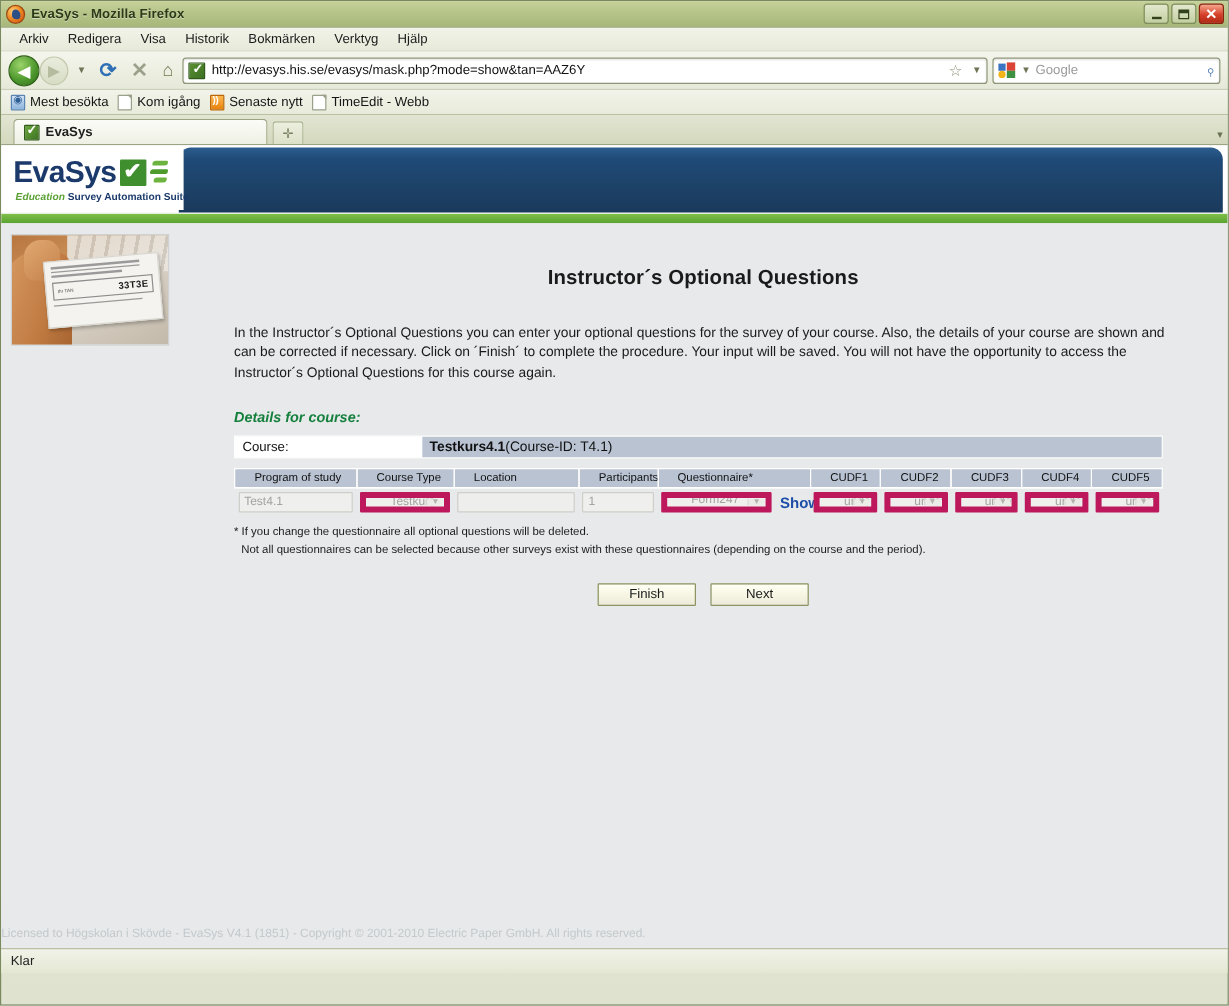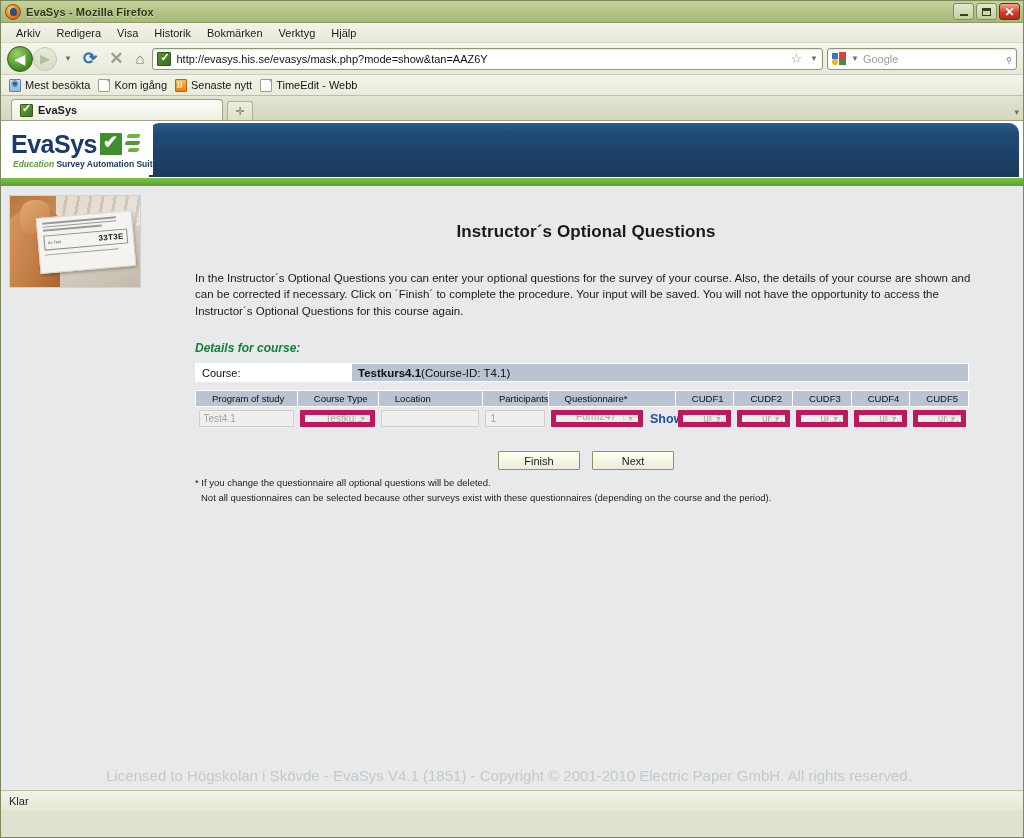--- a/index.html
+++ b/index.html
@@ -386,22 +386,22 @@
     width: 82px; height: 19px;
     background: linear-gradient(180deg,#fffff4 0%, #f6f5e2 55%, #eceada 100%);
     border: 1px solid #8d9460;
     font-size: 11px; color: #1a1a1a;
     display: flex; align-items: center; justify-content: center;
     border-radius: 1px; cursor: pointer;
   }
 
   #pagefooter {
     position: absolute; left: 0; right: 6px; bottom: 6px;
-    text-align: center;
-    font-size: 15px; color: #c3c9cd;
+    text-align: left;
+    font-size: 10px; color: #c3c9cd;
   }
 
   
   #statusbar {
     height: 21px;
     background: linear-gradient(180deg,#f2f3e9 0%, #e3e7d2 100%);
     border-top: 1px solid #b9bfa2;
     display: flex; align-items: center; padding-left: 8px;
     font-size: 11px; color: #222;
   }
@@ -634,30 +634,30 @@
               <td>
                 <div class="sel">
                   <span>undefined</span>
                   <span class="arrow">▼</span>
                 </div>
               </td>
             </tr>
           </tbody>
         </table>
 
+        <div id="footnote">
+          <div>* If you change the questionnaire all optional questions will be deleted.</div>
+          <div class="ln2">Not all questionnaires can be selected because other surveys exist with these questionnaires (depending on the course and the period).</div>
+        </div>
+
         <div id="buttons">
           <div class="btn">Finish</div>
           <div class="btn">Next</div>
         </div>
 
-        <div id="footnote">
-          <div>* If you change the questionnaire all optional questions will be deleted.</div>
-          <div class="ln2">Not all questionnaires can be selected because other surveys exist with these questionnaires (depending on the course and the period).</div>
-        </div>
-
       </div>
 
       <div id="pagefooter">Licensed to Högskolan i Skövde - EvaSys V4.1 (1851) - Copyright © 2001-2010 Electric Paper GmbH. All rights reserved.</div>
     </div>
   </div>
 
   <div id="statusbar">
     <span>Klar</span>
   </div>
 

